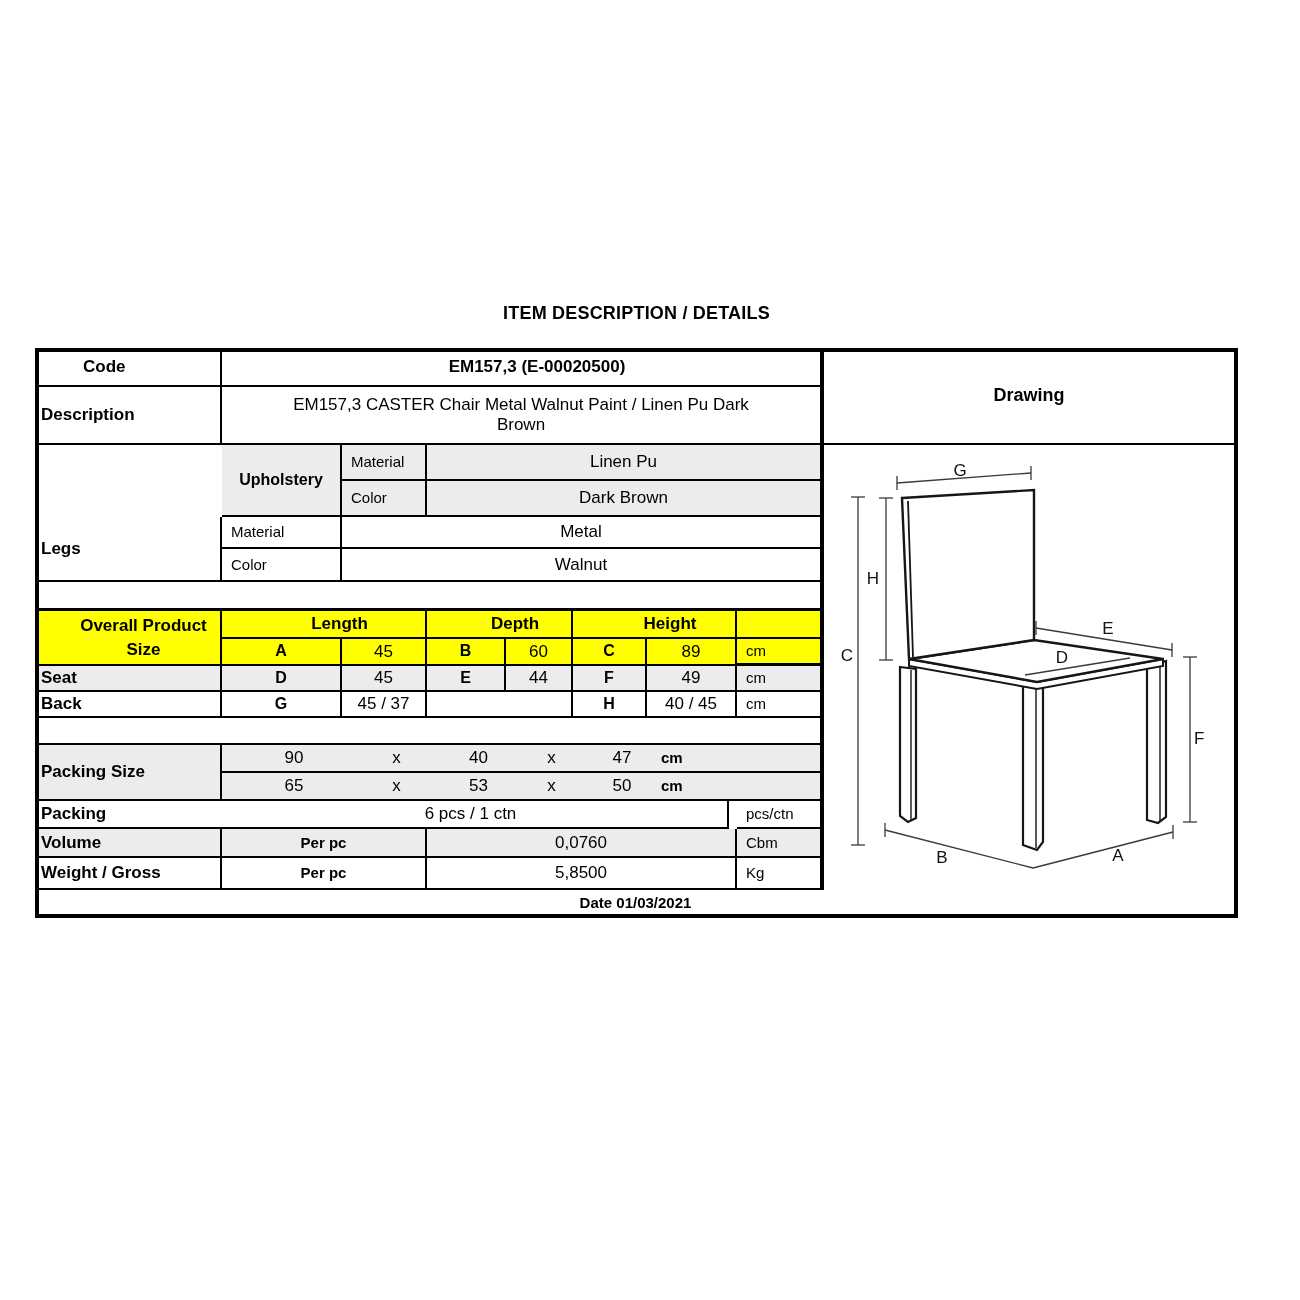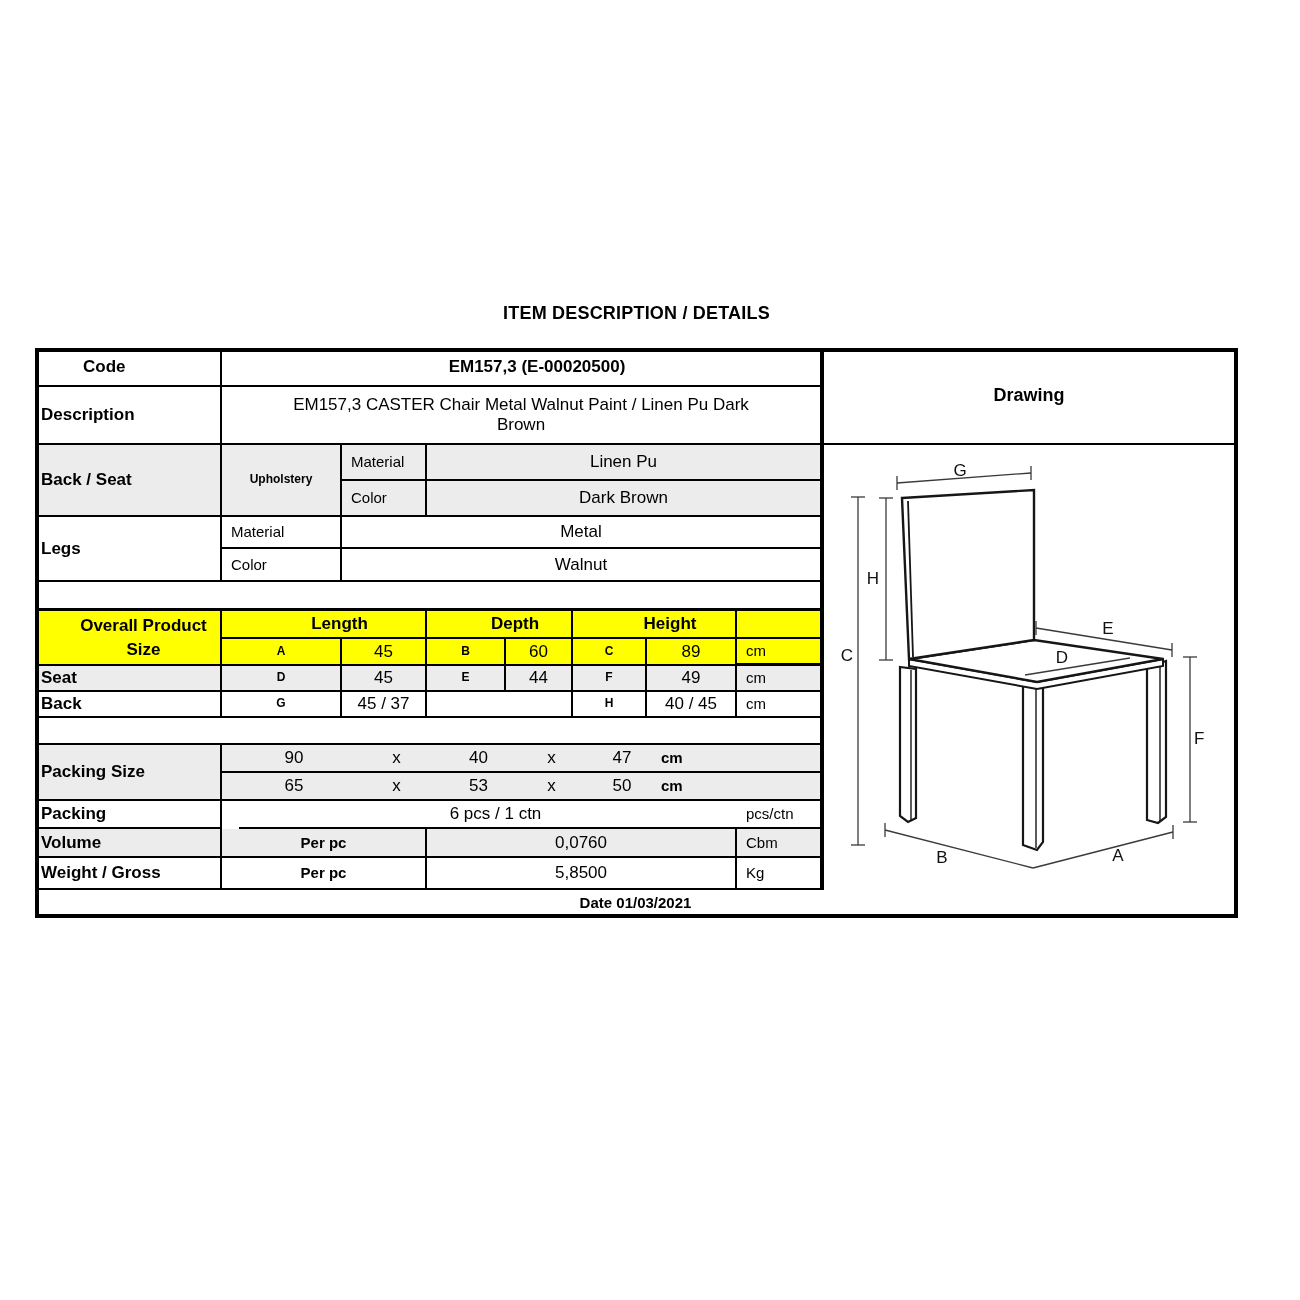--- a/index.html
+++ b/index.html
@@ -7,21 +7,21 @@
         font-family:"Liberation Sans","DejaVu Sans",sans-serif;color:#000;}
   .title{position:absolute;left:35px;top:303px;width:1203px;text-align:center;
          font-size:18px;font-weight:bold;letter-spacing:.2px;}
   .c{position:absolute;box-sizing:border-box;display:flex;align-items:center;
      border:0 solid #000;border-right-width:2px;border-bottom-width:2px;
      background:#fff;overflow:hidden;line-height:1.15;}
   .lab{font-weight:bold;font-size:17px;padding-left:6px;}
   .ctr{justify-content:center;text-align:center;}
   .b18{font-weight:bold;font-size:18px;}
   .b17{font-weight:bold;font-size:17px;padding-left:32px;}
-  .b16{font-weight:bold;font-size:12px;}
+  .b16{font-weight:bold;font-size:16px;}
   .r17{font-size:17px;}
   .r15{font-size:15px;font-weight:bold;}
   .sm{font-size:15px;font-weight:normal;padding-left:9px;}
   .shade{background:#ececec;}
   .yellow{background:#ffff00;}
   .bb3{border-bottom-width:3px;}
   .desc-inner{max-width:500px;line-height:20px;margin:0 auto;}
   .two-line{flex-direction:column;justify-content:center;line-height:24px;}
   .psgrid{display:grid;grid-template-columns:120px 85px 79px 67px 74px 90px 85px;
           width:100%;font-size:17px;}
@@ -40,21 +40,20 @@
   <div class="title">ITEM DESCRIPTION / DETAILS</div>
 
   <div class="c lab" style="left:35px;top:348px;width:187px;height:39px;padding-left:48px;">Code</div>
   <div class="c b17 ctr" style="left:222px;top:348px;width:600px;height:39px;">EM157,3 (E-00020500)</div>
 
   <div class="c lab" style="left:35px;top:387px;width:187px;height:58px;">Description</div>
   <div class="c r17 ctr" style="left:222px;top:387px;width:600px;height:58px;">
     <div class="desc-inner">EM157,3 CASTER Chair Metal Walnut Paint / Linen Pu Dark Brown</div>
   </div>
 
-  <div class="c lab shade" style="left:35px;top:445px;width:187px;height:72px;">Back / Seat</div>
   <div class="c b16 ctr shade" style="left:222px;top:445px;width:120px;height:72px;">Upholstery</div>
   <div class="c sm shade" style="left:342px;top:445px;width:85px;height:36px;">Material</div>
   <div class="c r17 ctr shade" style="left:427px;top:445px;width:395px;height:36px;">Linen Pu</div>
   <div class="c sm shade" style="left:342px;top:481px;width:85px;height:36px;">Color</div>
   <div class="c lab" style="left:35px;top:517px;width:187px;height:65px;">Legs</div>
 
   <div class="c r17 ctr shade" style="left:427px;top:481px;width:395px;height:36px;">Dark Brown</div>
   <div class="c sm" style="left:222px;top:517px;width:120px;height:32px;">Material</div>
   <div class="c r17 ctr" style="left:342px;top:517px;width:480px;height:32px;">Metal</div>
   <div class="c sm" style="left:222px;top:549px;width:120px;height:33px;">Color</div>
@@ -116,21 +115,21 @@
       <span>x</span>
       <span>53</span>
       <span>x</span>
       <span>50</span>
       <span class="unit">cm</span>
       <span></span>
     </div>
   </div>
 
   <div class="c lab" style="left:35px;top:801px;width:187px;height:28px;">Packing</div>
-  <div class="c r17 ctr" style="left:239px;top:801px;width:515px;height:28px;">6 pcs / 1 ctn</div>
+  <div class="c r17 ctr" style="left:214px;top:801px;width:515px;height:28px;">6 pcs / 1 ctn</div>
   <div class="c sm" style="left:737px;top:801px;width:85px;height:28px;">pcs/ctn</div>
 
   <div class="c lab shade" style="left:35px;top:829px;width:187px;height:29px;">Volume</div>
   <div class="c r15 ctr shade" style="left:222px;top:829px;width:205px;height:29px;">Per pc</div>
   <div class="c r17 ctr shade" style="left:427px;top:829px;width:310px;height:29px;">0,0760</div>
   <div class="c sm shade" style="left:737px;top:829px;width:85px;height:29px;">Cbm</div>
 
   <div class="c lab" style="left:35px;top:858px;width:187px;height:32px;">Weight / Gross</div>
   <div class="c r15 ctr" style="left:222px;top:858px;width:205px;height:32px;">Per pc</div>
   <div class="c r17 ctr" style="left:427px;top:858px;width:310px;height:32px;">5,8500</div>

